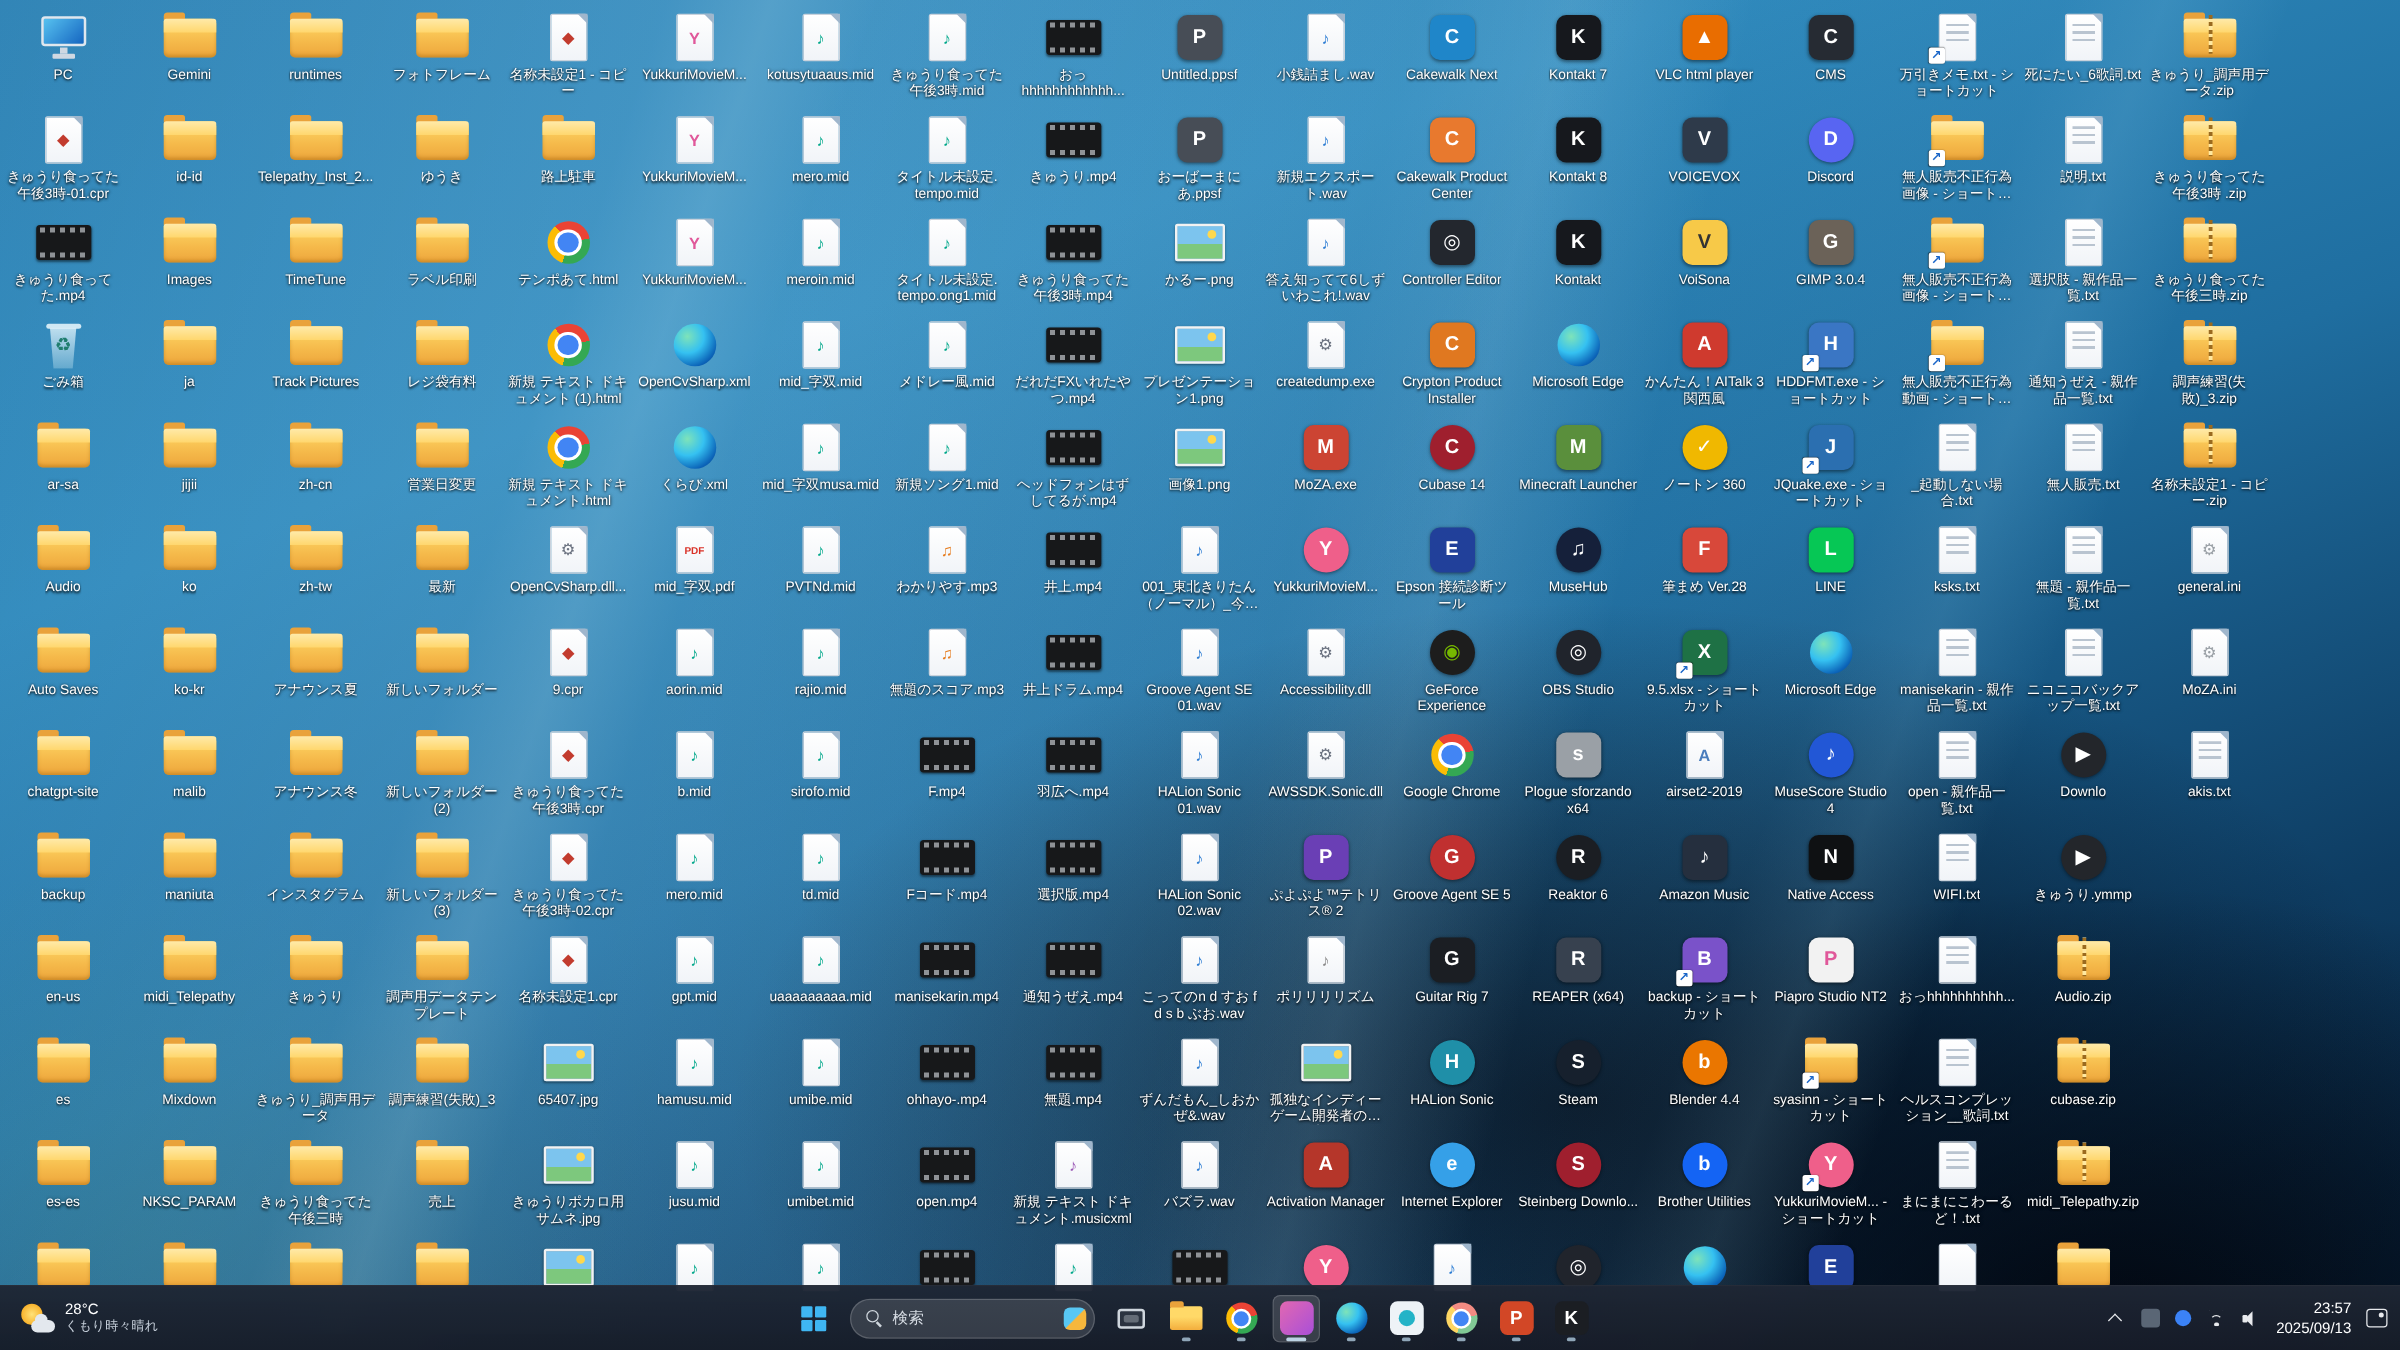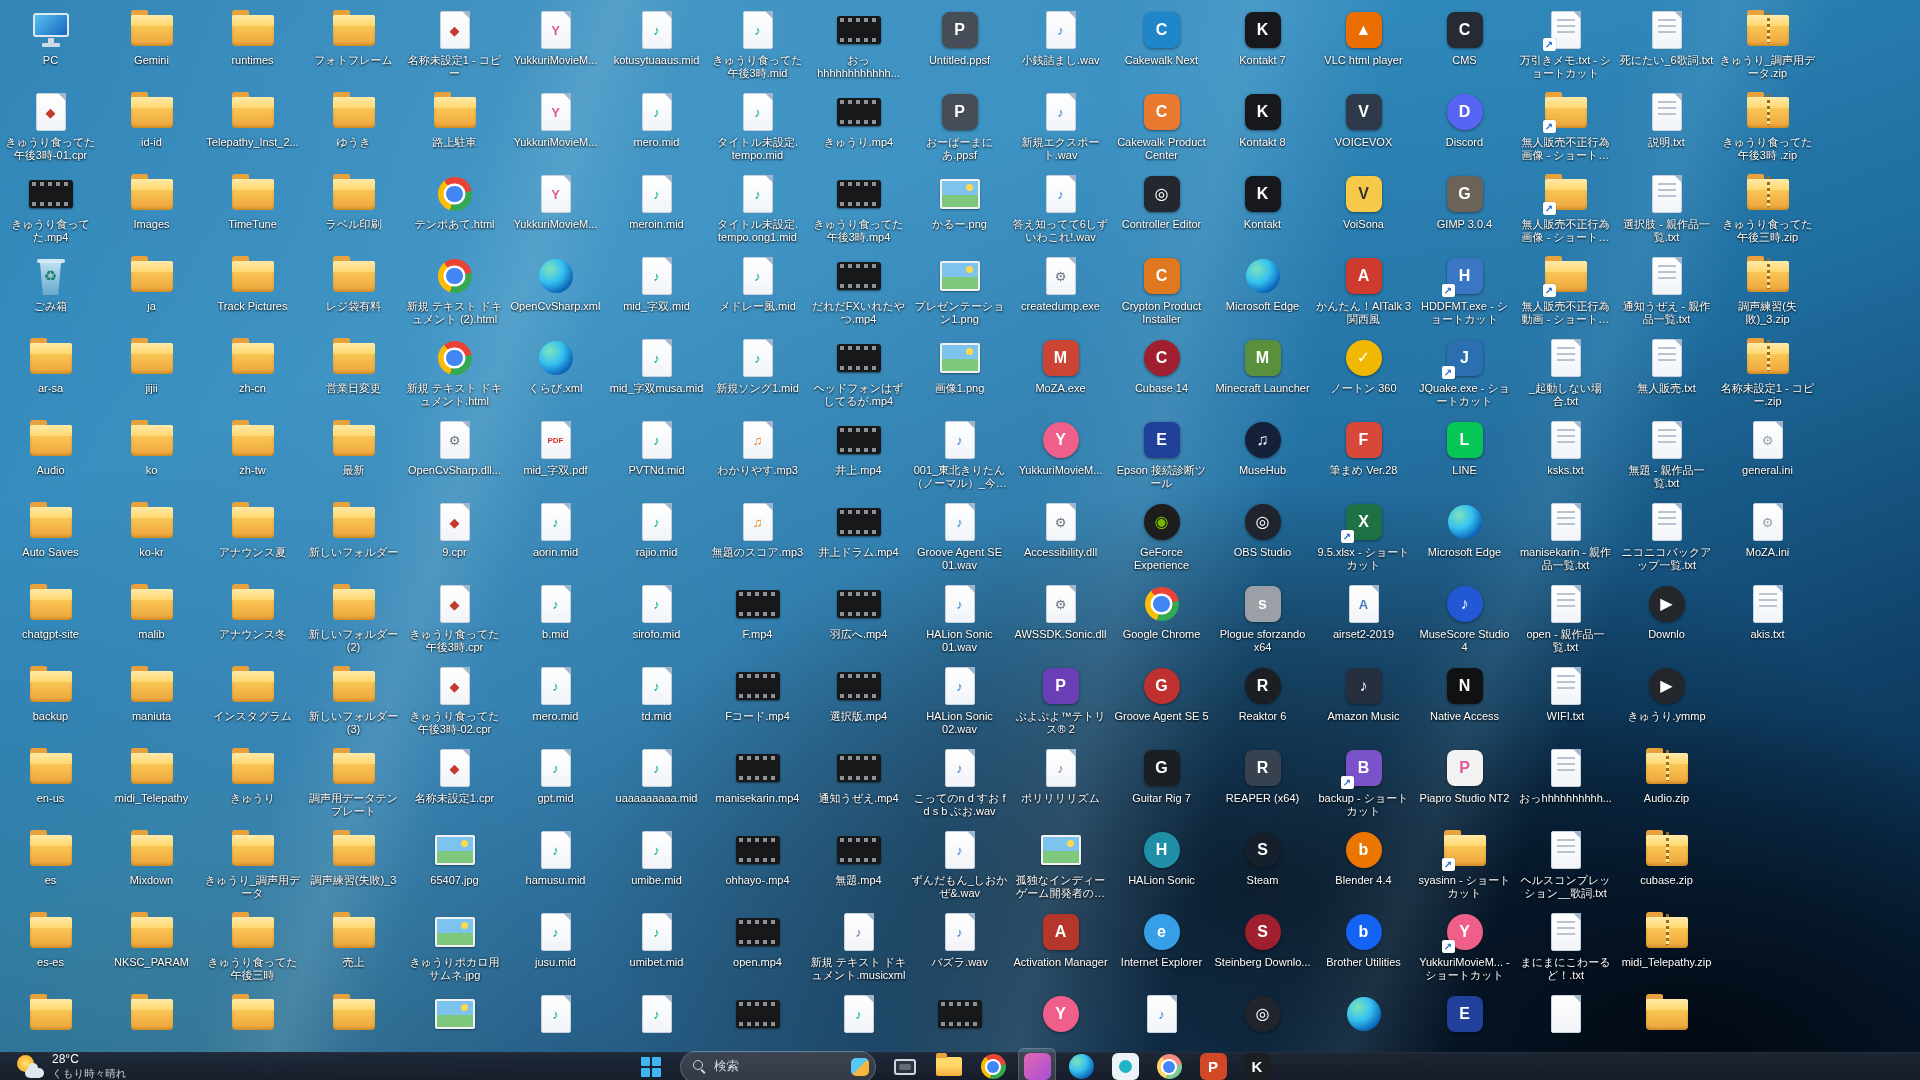--- a/index.html
+++ b/index.html
@@ -73,21 +73,21 @@
   .ic-bin{width:32px;height:38px;position:relative;display:flex;align-items:center;justify-content:center;}
   .ic-bin .body{position:absolute;left:4px;right:4px;top:5px;bottom:0;
                 background:linear-gradient(180deg,rgba(215,238,248,.85),rgba(125,185,215,.65));
                 clip-path:polygon(6% 0,94% 0,82% 100%,18% 100%);border-radius:2px;}
   .ic-bin .lid{position:absolute;left:2px;right:2px;top:2px;height:4px;background:rgba(225,242,250,.9);border-radius:2px;}
   .ic-bin .gl{position:relative;z-index:2;color:#1f7d6e;font-size:15px;font-weight:bold;}
   .sc{position:absolute;left:3px;bottom:1px;width:13px;height:13px;background:#fff;border-radius:2px;color:#1a66c9;
       font-size:10px;line-height:13px;text-align:center;font-weight:bold;box-shadow:0 0 1px rgba(0,0,0,.6);}
 
   
-  .taskbar{position:absolute;left:0;right:0;bottom:0;height:28px;z-index:10;
+  .taskbar{position:absolute;left:0;right:0;bottom:0;height:52px;z-index:10;
            background:linear-gradient(180deg,rgba(30,38,52,.96),rgba(22,28,40,.97));
            border-top:1px solid rgba(255,255,255,.07);display:flex;align-items:center;}
   .weather{position:absolute;left:8px;top:0;bottom:0;display:flex;align-items:center;gap:8px;padding:0 8px;border-radius:6px;}
   .wicon{width:28px;height:26px;position:relative;}
   .sun{position:absolute;left:1px;top:1px;width:17px;height:17px;border-radius:50%;background:radial-gradient(#ffe27a,#f59e0b);}
   .cloud{position:absolute;right:0;bottom:2px;width:19px;height:10px;background:#e3e8ee;border-radius:6px;}
   .cloud::before{content:"";position:absolute;left:3px;top:-5px;width:10px;height:10px;border-radius:50%;background:#e3e8ee;}
   .wtxt{display:flex;flex-direction:column;line-height:1.25;}
   .temp{font-size:12px;color:#fff;}
   .cond{font-size:10.5px;color:#c4cdd8;}
@@ -687,21 +687,21 @@
             <span class="ig ic-folder"></span>
           </span>
           <span class="lab">レジ袋有料</span>
         </div>
       </div>
       <div class="dcell">
         <div class="dicon">
           <span class="ic-wrap">
             <span class="ig ic-chrome"></span>
           </span>
-          <span class="lab">新規 テキスト ドキュメント (2).html</span>
+          <span class="lab">新規 テキスト ドキュメント (1).html</span>
         </div>
       </div>
       <div class="dcell">
         <div class="dicon">
           <span class="ic-wrap">
             <span class="ig ic-edge"></span>
           </span>
           <span class="lab">OpenCvSharp.xml</span>
         </div>
       </div>
@@ -2333,14 +2333,32 @@
             <span class="k-ppt">P</span>
             <span class="ind"></span>
           </div>
           <div class="tapp">
             <span class="k-kapp">K</span>
             <span class="ind"></span>
           </div>
         </span>
     </div>
 
+    <div class="tray">
+      <span class="chevbox">
+        <span class="chev"></span>
+      </span>
+      <span class="trapp"></span>
+      <span class="bdot"></span>
+      <span class="wifi">
+          <b class="w1"></b>
+          <b class="w2"></b>
+          <b class="w3"></b>
+        </span>
+      <span class="vol"></span>
+      <span class="clock">
+        <span>23:57</span>
+        <span>2025/09/13</span>
+      </span>
+      <span class="noti"></span>
+    </div>
   </div>
 </div>
 
 </body></html>

